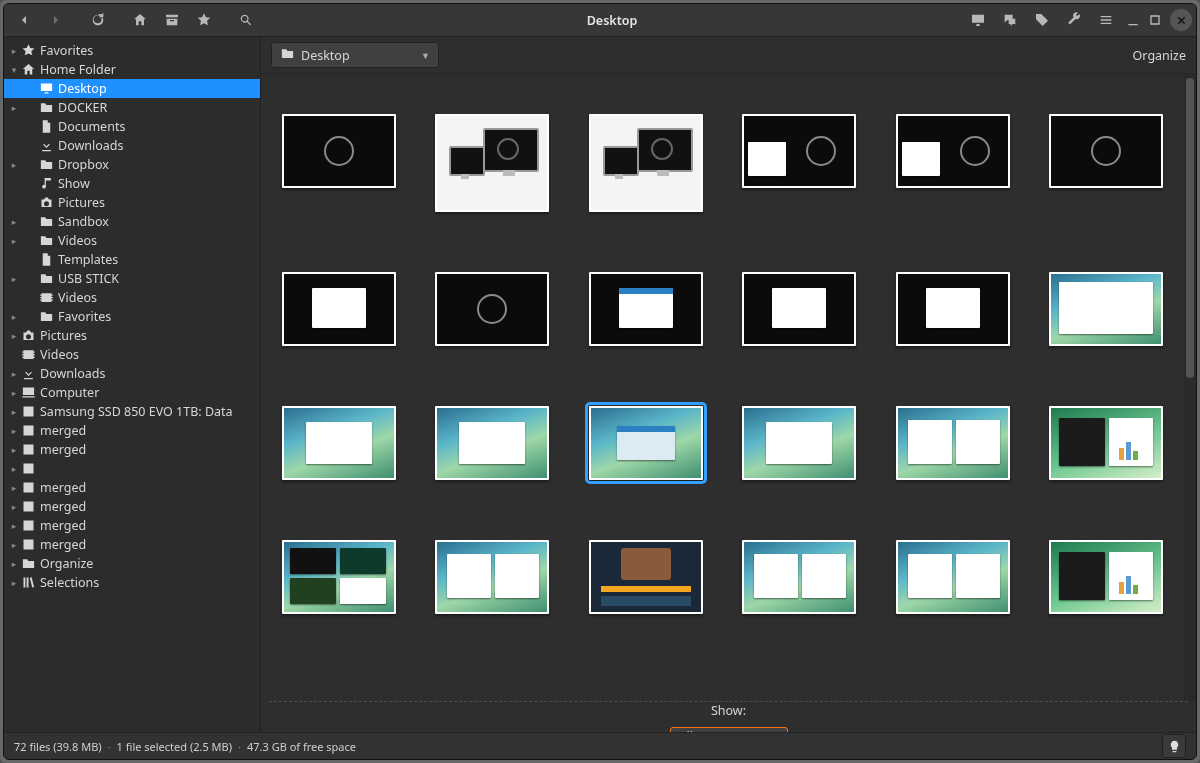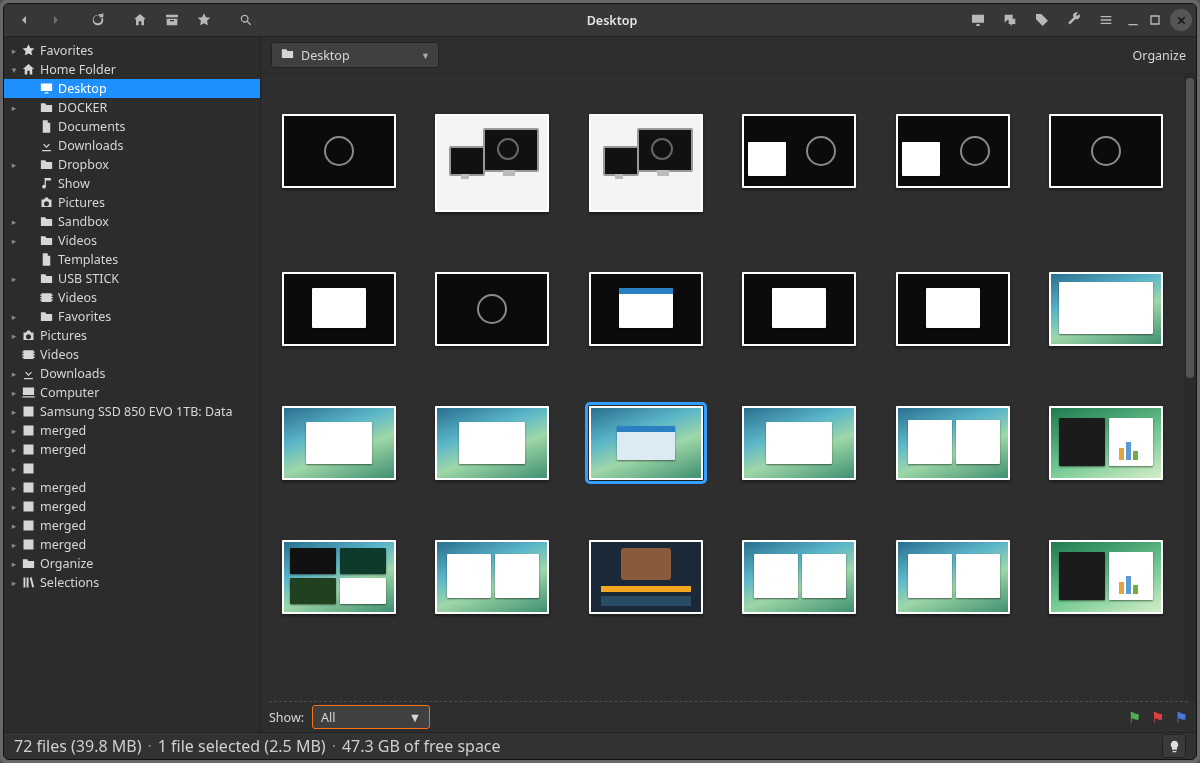--- a/index.html
+++ b/index.html
@@ -53,29 +53,29 @@
   .grid{display:grid;grid-template-columns:repeat(6,1fr);gap:60px 38px;padding:40px 20px 40px 20px;}
   .thumb{width:110px;height:70px;border:2px solid var(--thumb-border);box-shadow:0 2px 3px var(--shadow);justify-self:center;position:relative;overflow:hidden;border-radius:1px;}
   .thumb.tall{height:94px;width:110px;}
   .thumb.selected{outline:3px solid var(--thumb-sel);outline-offset:1px;}
   .scrollbar-fake{width:12px;background:#2a2a2a;}
   .scrollbar-fake .handle{background:#555;border-radius:6px;margin:4px 2px;height:300px;}
 
   hr.dashed{border:none;border-top:1px dashed #4e4e4e;margin:0 8px;}
 
   
-  .filterbar{height:30px;display:flex;align-items:center;padding:0 8px;gap:8px;}
+  .filterbar{height:30px;display:flex;align-items:center;padding:0 8px;gap:8px;flex-direction:column;}
   .filterbar .select{display:flex;align-items:center;justify-content:space-between;background:var(--bg-button);border:1px solid #f97316;border-radius:3px;height:22px;width:100px;padding:0 8px;}
   .flags{margin-left:auto;display:flex;gap:10px;align-items:center;font-size:15px;}
   .flag-green{color:#4caf50;}
   .flag-red{color:#e04040;}
   .flag-blue{color:#4a74d8;}
 
   
-  .status{height:26px;background:#323232;border-top:1px solid #222;display:flex;align-items:center;padding:0 10px;color:#cfcfcf;font-size:16px;}
+  .status{height:26px;background:#323232;border-top:1px solid #222;display:flex;align-items:center;padding:0 10px;color:#cfcfcf;font-size:11px;}
   .status .dot{margin:0 6px;color:#888;}
   .status .right{margin-left:auto;}
   .mode-btn{width:22px;height:22px;border:1px solid #222;border-radius:3px;background:#3a3a3a;display:flex;align-items:center;justify-content:center;color:#ddd;}
 
   
   svg{width:15px;height:15px;fill:currentColor;}
   .toolbar svg{width:16px;height:16px;}
   .win-close svg{width:11px;height:11px;fill:#111;}
 
   

